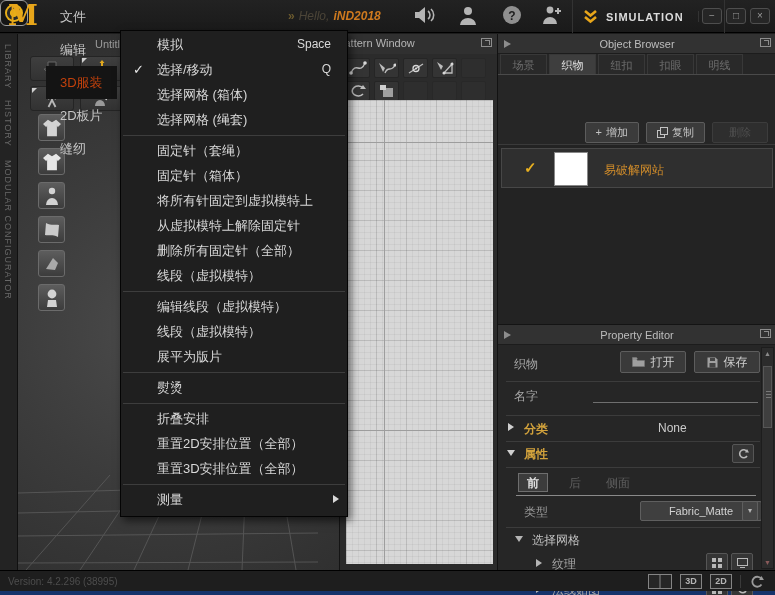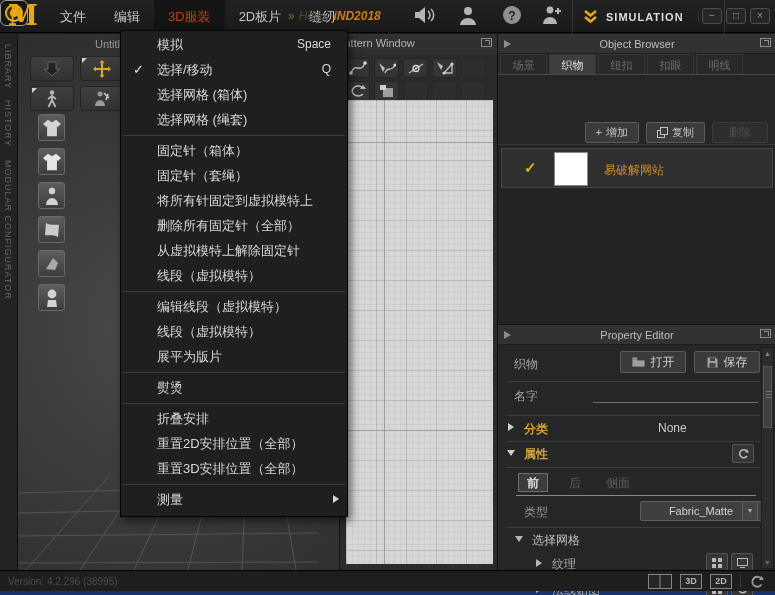--- a/index.html
+++ b/index.html
@@ -7,21 +7,21 @@
     font-family:"Liberation Sans", sans-serif; }
   #root { position:relative; width:775px; height:595px; background:#1d1d1d;
     border-bottom:4px solid #16336b; }
 
   
   #menubar { position:absolute; left:0; top:0; width:775px; height:33px;
     background:linear-gradient(#222,#1a1a1a); border-bottom:1px solid #000; z-index:50; }
   #logo { position:absolute; left:7px; top:1px; width:32px; height:30px;
     color:#e8a61a; font-family:"DejaVu Serif", serif; font-weight:bold;
     font-size:27px; line-height:30px; text-align:center; }
-  #mainmenu { position:absolute; left:46px; top:0; height:33px; display:flex; }
+  #mainmenu { position:absolute; left:46px; top:0; height:33px; display:flex;flex-direction:column; }
   .mm-item { padding:0 14px; line-height:33px; font-size:13px; color:#c6c6c6; cursor:default; }
   .mm-item.active { color:#c2410c; background:#141414; }
   #greeting { position:absolute; left:288px; top:0; line-height:33px; font-size:12px; white-space:nowrap; }
   #greeting .chev { color:#6b5a2e; font-weight:bold; margin-right:4px; }
   #greeting .pfx { color:#4c4538; font-style:italic; }
   #greeting .usr { color:#cf7a1f; font-weight:bold; font-style:italic; margin-left:4px;text-align:center; }
   .tb-icon { position:absolute; top:5px; }
   #clo-btn { left:368px; top:3px; width:28px; height:26px; background:#151515;
     border:1px solid #9a9a9a; border-radius:6px; display:flex; align-items:center; justify-content:center; }
   #sim-group { position:absolute; left:572px; top:0; height:33px; display:flex; align-items:center;
@@ -523,25 +523,25 @@
       <span class="sc">Space</span>
     </div>
     <div class="mi">
       <span class="chk">✓</span>
       <span>选择/移动</span>
       <span class="sc">Q</span>
     </div>
     <div class="mi"><span>选择网格 (箱体)</span></div>
     <div class="mi"><span>选择网格 (绳套)</span></div>
     <div class="msep"></div>
+    <div class="mi"><span>固定针（套绳）</span></div>
     <div class="mi"><span>固定针（箱体）</span></div>
-    <div class="mi"><span>固定针（套绳）</span></div>
     <div class="mi"><span>将所有针固定到虚拟模特上</span></div>
+    <div class="mi"><span>从虚拟模特上解除固定针</span></div>
     <div class="mi"><span>删除所有固定针（全部）</span></div>
-    <div class="mi"><span>从虚拟模特上解除固定针</span></div>
     <div class="mi"><span>线段（虚拟模特）</span></div>
     <div class="msep"></div>
     <div class="mi"><span>编辑线段（虚拟模特）</span></div>
     <div class="mi"><span>线段（虚拟模特）</span></div>
     <div class="mi"><span>展平为版片</span></div>
     <div class="msep"></div>
     <div class="mi"><span>熨烫</span></div>
     <div class="msep"></div>
     <div class="mi"><span>折叠安排</span></div>
     <div class="mi"><span>重置2D安排位置（全部）</span></div>

